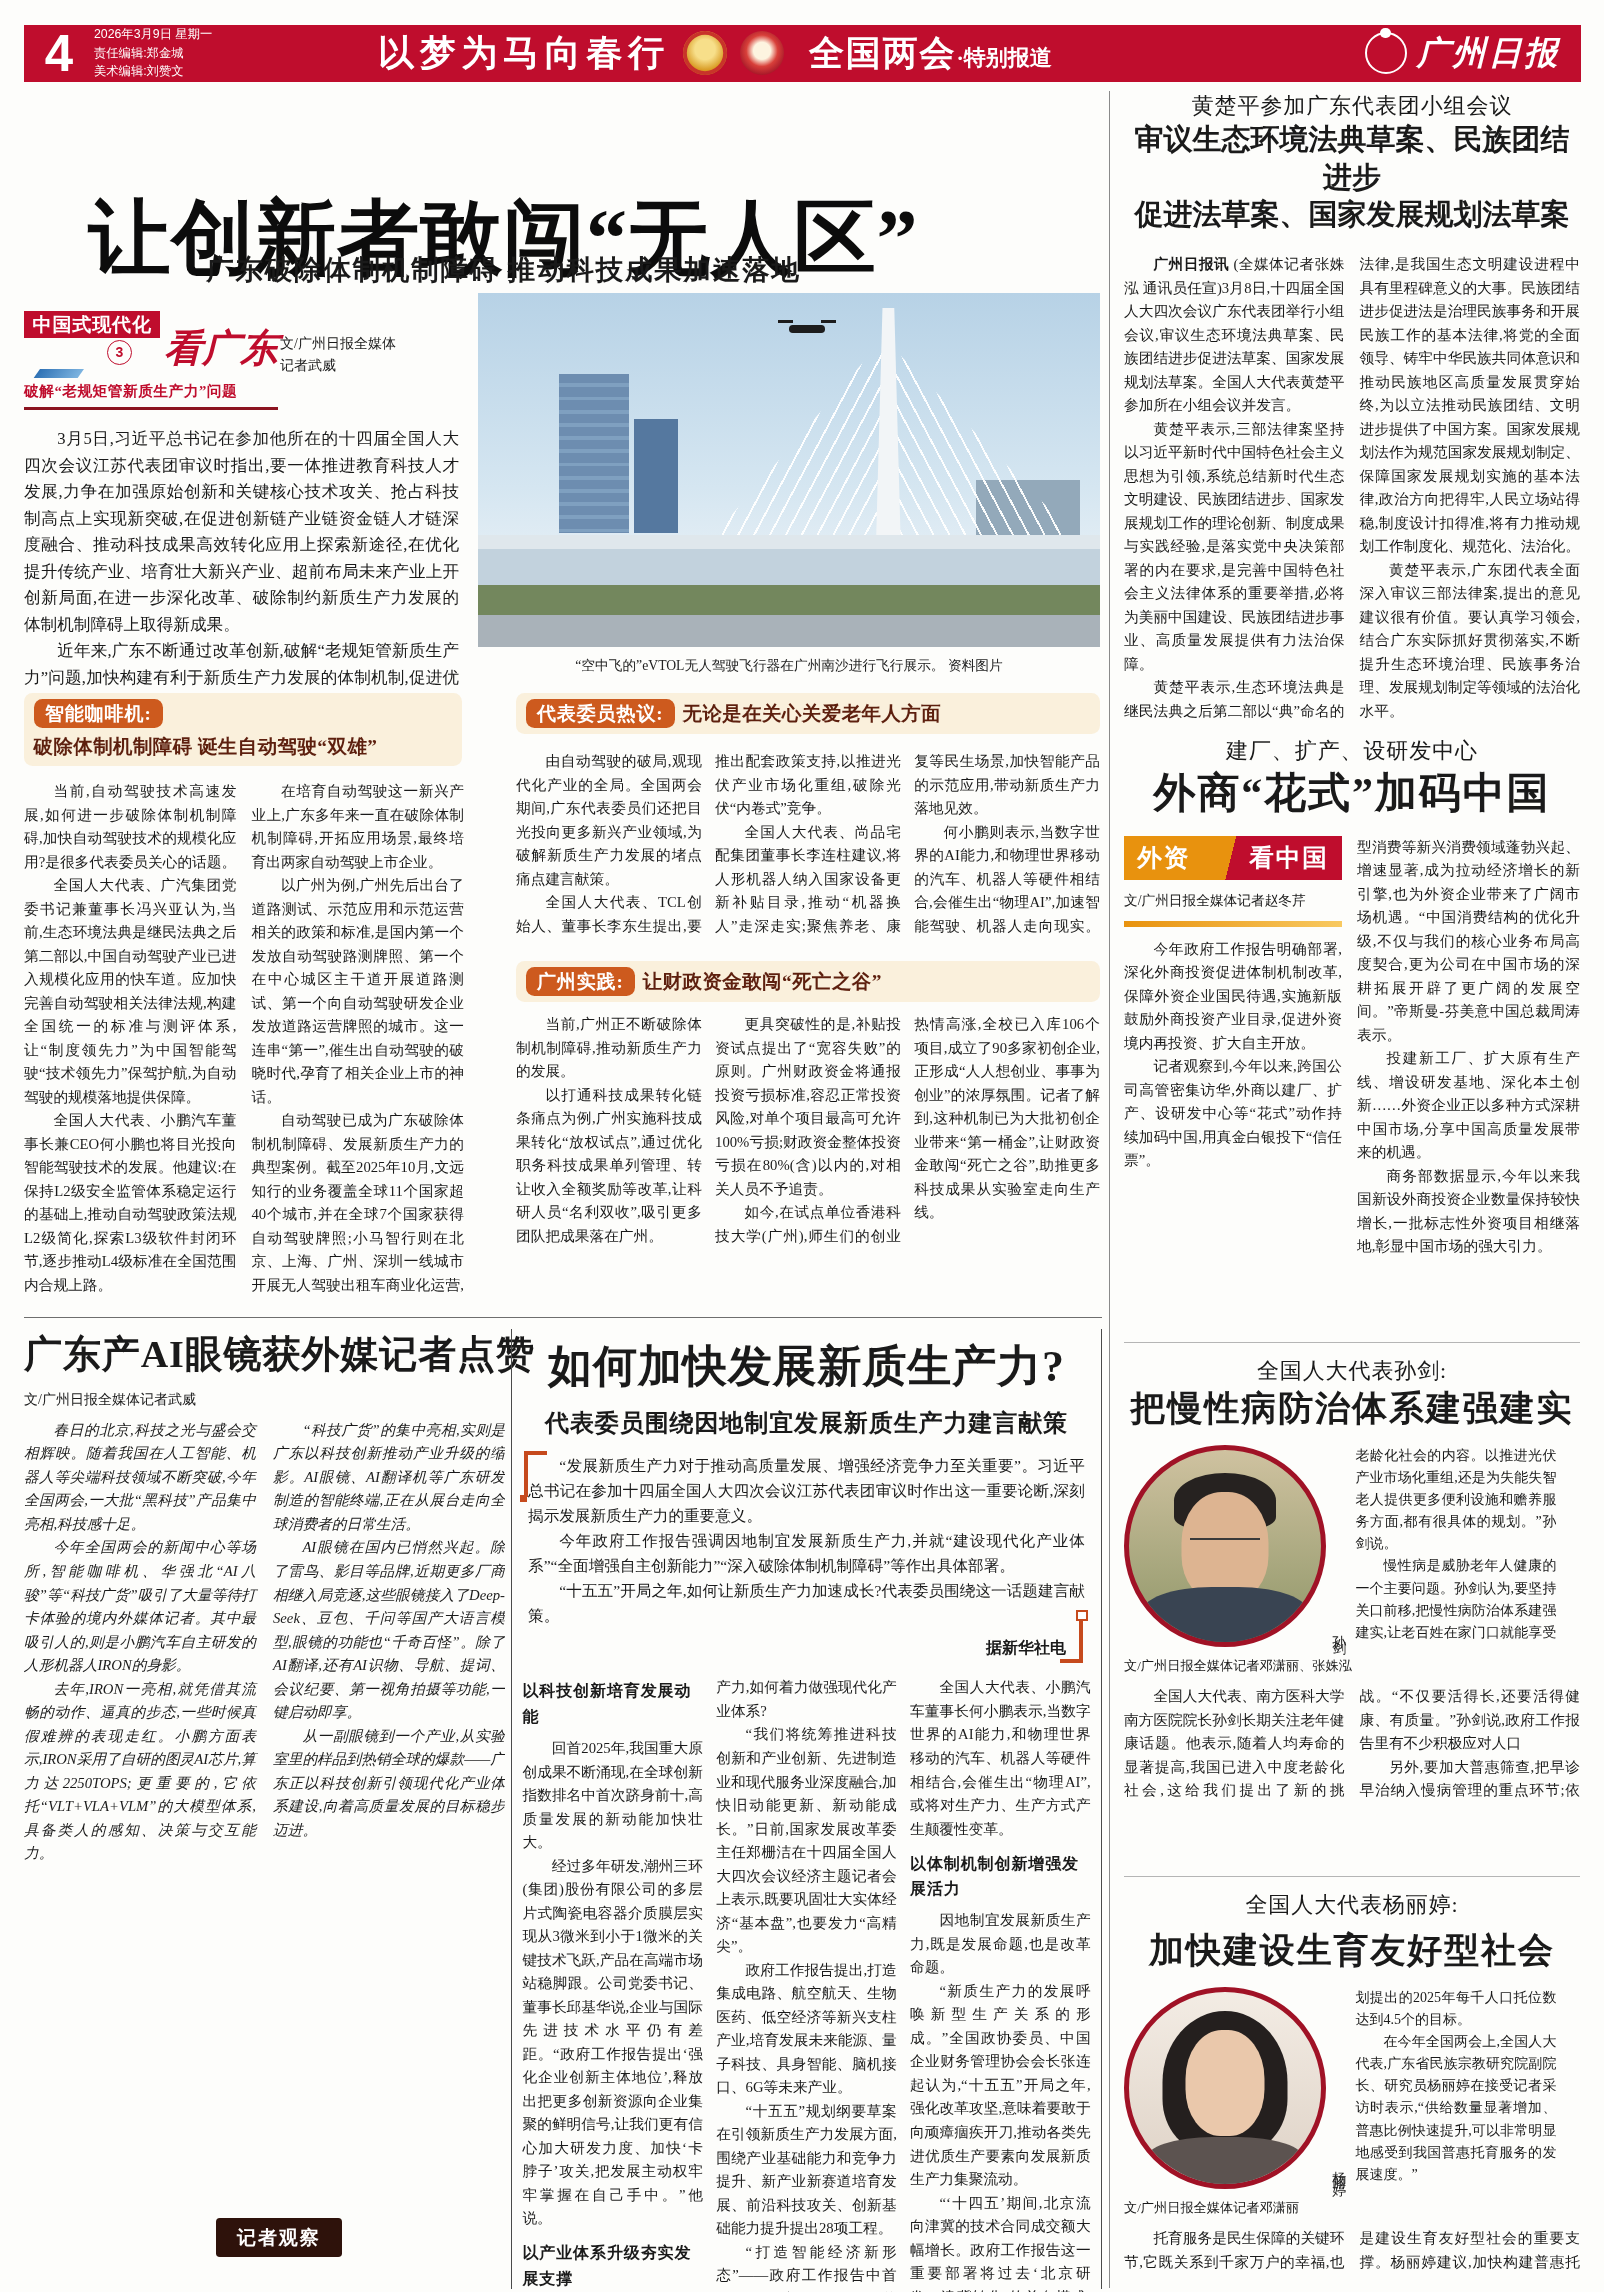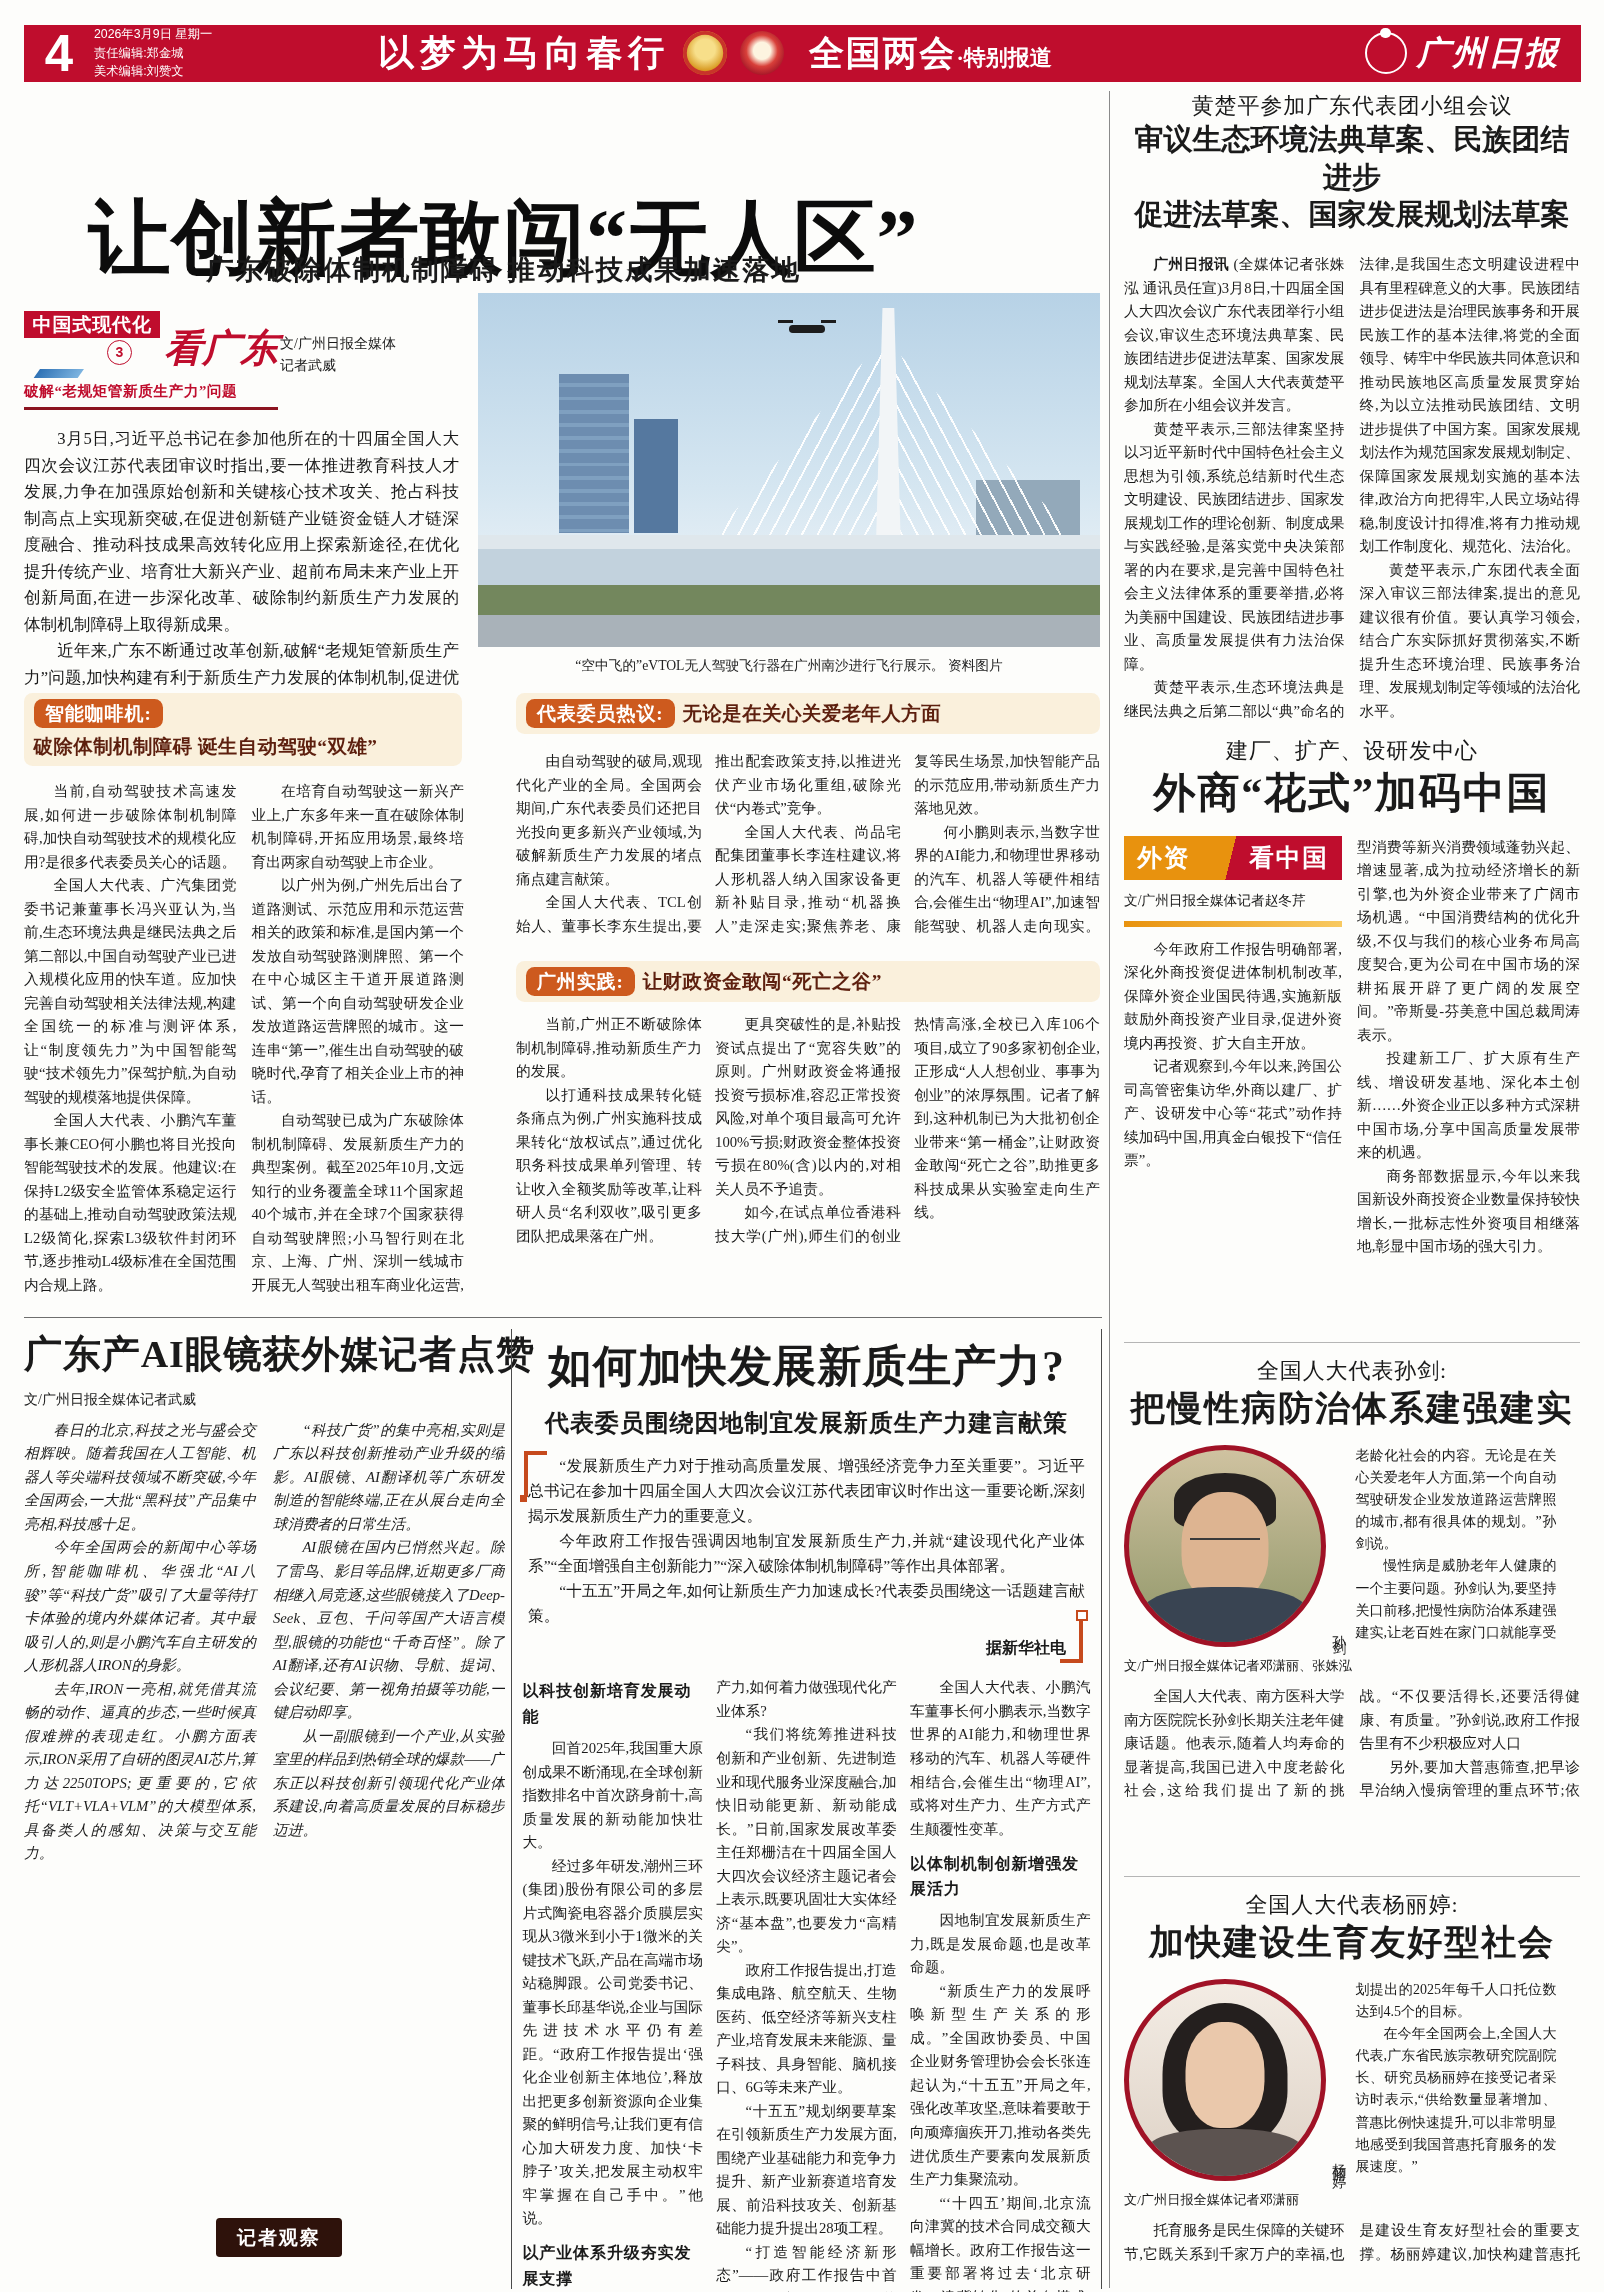--- a/index.html
+++ b/index.html
@@ -342,34 +342,34 @@
     <h3 class="r-headline" style="margin:0;">把慢性病防治体系建强建实</h3>
     <div class="p-row">
       <div class="portrait pt-sun">
         <div class="pt-hair"></div>
         <div class="pt-face"></div>
         <div class="pt-glass"></div>
         <div class="pt-suit"></div>
       </div>
       <div class="vcap">孙剑</div>
       <div class="sidecol cont">
-          <p class="para">老龄化社会的内容。无论是在关心关爱老年人方面,第一个向自动驾驶研发企业发放道路运营牌照的城市,都有很具体的规划。”孙剑说。</p>
+          <p class="para">老龄化社会的内容。以推进光伏产业市场化重组,还是为失能失智老人提供更多便利设施和赡养服务方面,都有很具体的规划。”孙剑说。</p>
           <p class="para">慢性病是威胁老年人健康的一个主要问题。孙剑认为,要坚持关口前移,把慢性病防治体系建强建实,让老百姓在家门口就能享受到筛查、诊治、健康管理一体化服务。</p>
         </div>
     </div>
     <div class="r-byline">文/广州日报全媒体记者邓潇丽、张姝泓</div>
     <div class="r-body2 bodytxt">
         <p class="para">全国人大代表、南方医科大学南方医院院长孙剑长期关注老年健康话题。他表示,随着人均寿命的显著提高,我国已进入中度老龄化社会,这给我们提出了新的挑战。“不仅要活得长,还要活得健康、有质量。”孙剑说,政府工作报告里有不少积极应对人口</p>
         <p class="para">另外,要加大普惠筛查,把早诊早治纳入慢病管理的重点环节;依托家庭医生签约服务,推动优质医疗资源下沉到社区、乡村、养老机构,让慢性病防治网络越织越密,为老年人提供远程诊疗、上门护理、便捷检查等。</p>
       </div>
   </section>
 
   <section class="abs rcol yang rsec">
     <div class="kicker">全国人大代表杨丽婷:</div>
-    <h3 class="r-headline" style="margin:0;">加快建设生育友好型社会</h3>
+    <h3 class="r-headline" style="margin:8px;">加快建设生育友好型社会</h3>
     <div class="p-row">
       <div class="portrait pt-yang">
         <div class="pt-hair-f"></div>
         <div class="pt-face-f"></div>
         <div class="pt-suit-f"></div>
       </div>
       <div class="vcap">杨丽婷</div>
       <div class="sidecol cont">
           <p class="para">划提出的2025年每千人口托位数达到4.5个的目标。</p>
           <p class="para">在今年全国两会上,全国人大代表,广东省民族宗教研究院副院长、研究员杨丽婷在接受记者采访时表示,“供给数量显著增加、普惠比例快速提升,可以非常明显地感受到我国普惠托育服务的发展速度。”</p>

